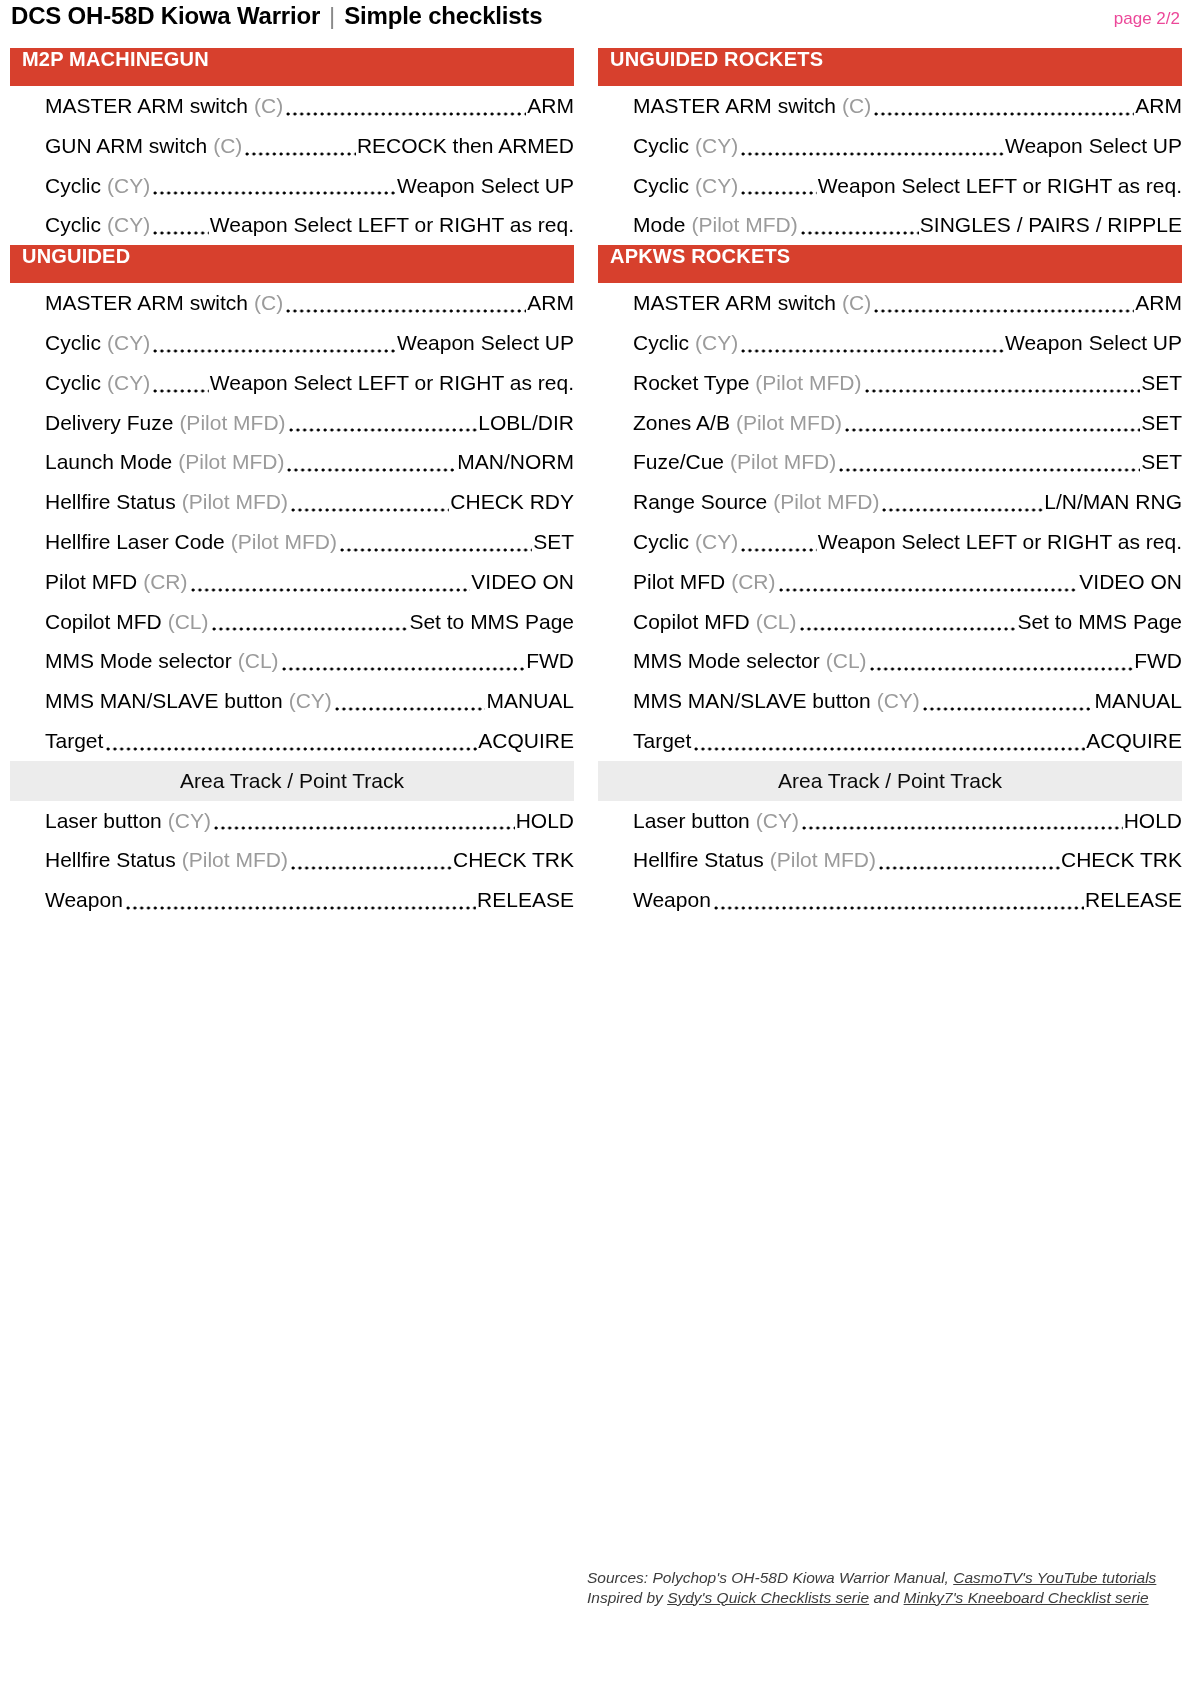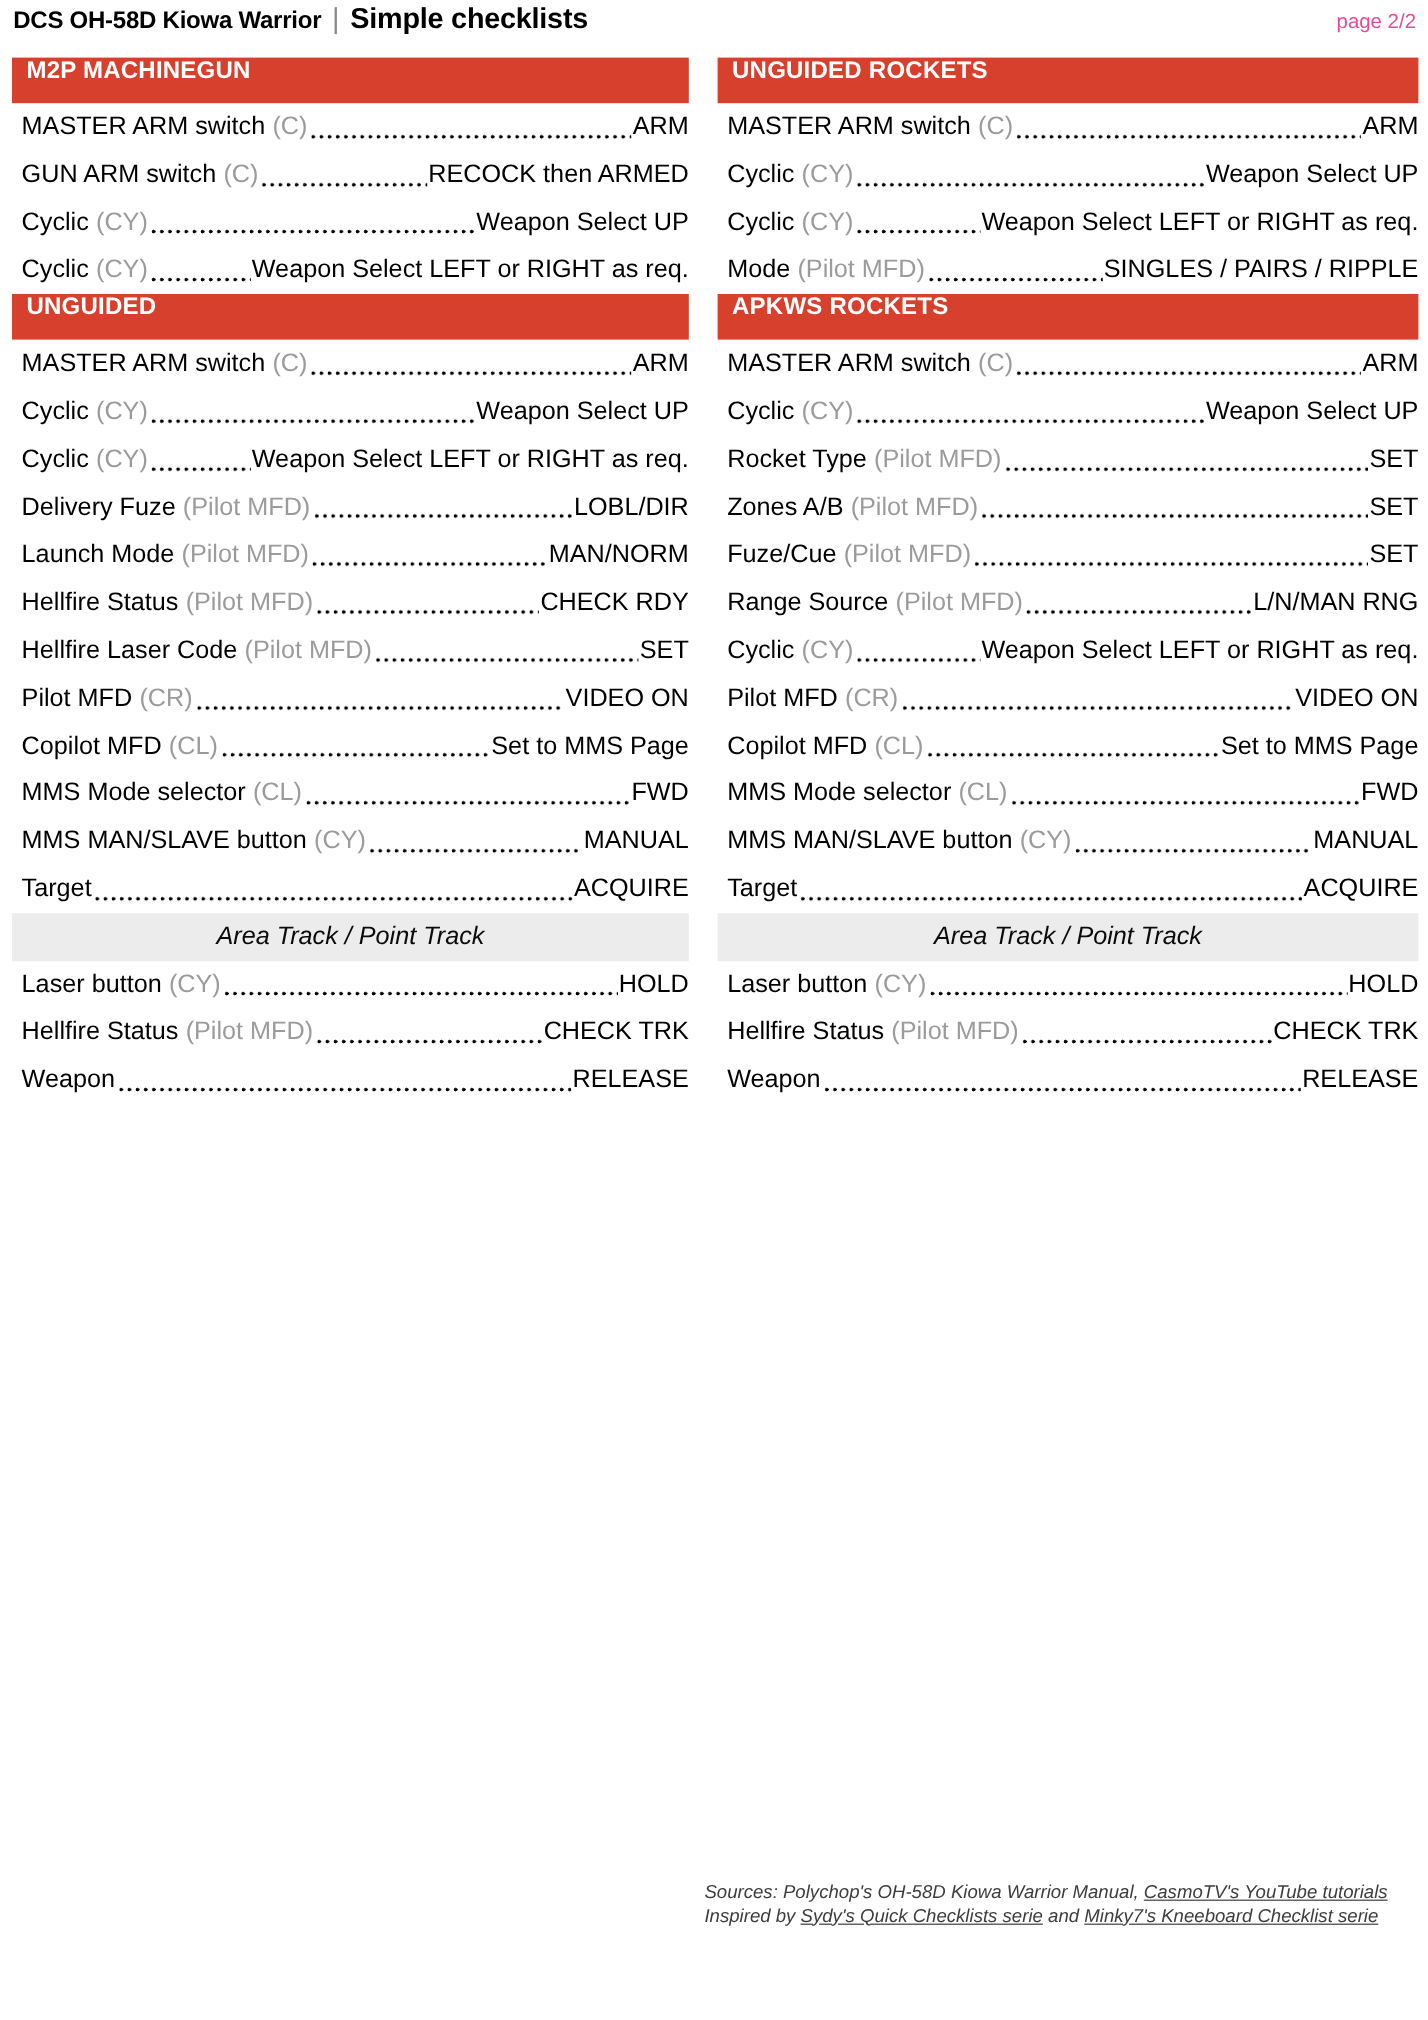--- a/index.html
+++ b/index.html
@@ -15,55 +15,56 @@
     font-family:"Liberation Sans","DejaVu Sans",sans-serif;
     color:#000;
   }
   .page{position:relative;width:1190px;height:1683px;overflow:hidden;background:#fff;}
 
   
   .doc-header{
     position:absolute;top:2px;left:11px;right:10px;
     display:flex;align-items:baseline;
   }
-  .doc-title{font-size:20px;font-weight:bold;letter-spacing:-0.2px;text-align:center;}
+  .doc-title{font-size:24px;font-weight:bold;letter-spacing:-0.2px;text-align:center;}
   .doc-title-sep{font-size:24px;font-weight:400;color:#8a8a8a;margin:0 9px;}
   .doc-subtitle{font-size:24px;font-weight:700;letter-spacing:-0.2px;}
   .doc-page-label{margin-left:auto;font-size:17px;color:#ec4899;}
 
   
   .cols{position:absolute;top:48px;left:10px;display:flex;gap:24px;}
   .col{display:block;}
   .col-left{width:564px;}
   .col-right{width:584px;}
 
   .sec-header{
     height:38px;background:var(--accent);
     color:#fff;font-weight:bold;font-size:20px;letter-spacing:0.2px;
     display:flex;align-items:center;padding:0 12px 16px 12px;
   }
   .row{
     position:relative;height:39.8px;line-height:39.8px;
     display:flex;align-items:baseline;
     font-size:21px;white-space:nowrap;
     padding-left:8px;
+    margin-left:27px;
   }
   .row .label{flex:0 0 auto;color:#000;}
   .row .note{flex:0 0 auto;color:var(--note);margin-left:6px;}
   .row .dots{flex:1 1 auto;align-self:stretch;position:relative;min-width:8px;}
   .row .dots::after{
     content:"";position:absolute;left:3px;right:1px;bottom:10px;height:4px;
     background-image:radial-gradient(circle at 2px 2px,#000 0,#000 1.4px,transparent 1.7px);
     background-size:6.8px 4px;background-repeat:repeat-x;background-position:left bottom;
   }
   .row .value{flex:0 0 auto;color:#000;}
   .row-divider{
     height:39.8px;background:var(--divider);
     display:flex;align-items:center;justify-content:center;
-    font-size:21px;font-style:italic;color:#0a0a0a;
+    font-size:21px;color:#0a0a0a;
   }
 
   
   .doc-footer{
     position:absolute;left:587px;top:1568px;
     font-size:15.5px;font-style:italic;color:var(--footer);
     line-height:19.5px;
   }
   .footer-line{white-space:nowrap;}
   .footer-link{color:var(--footer);text-decoration:underline;cursor:pointer;}

